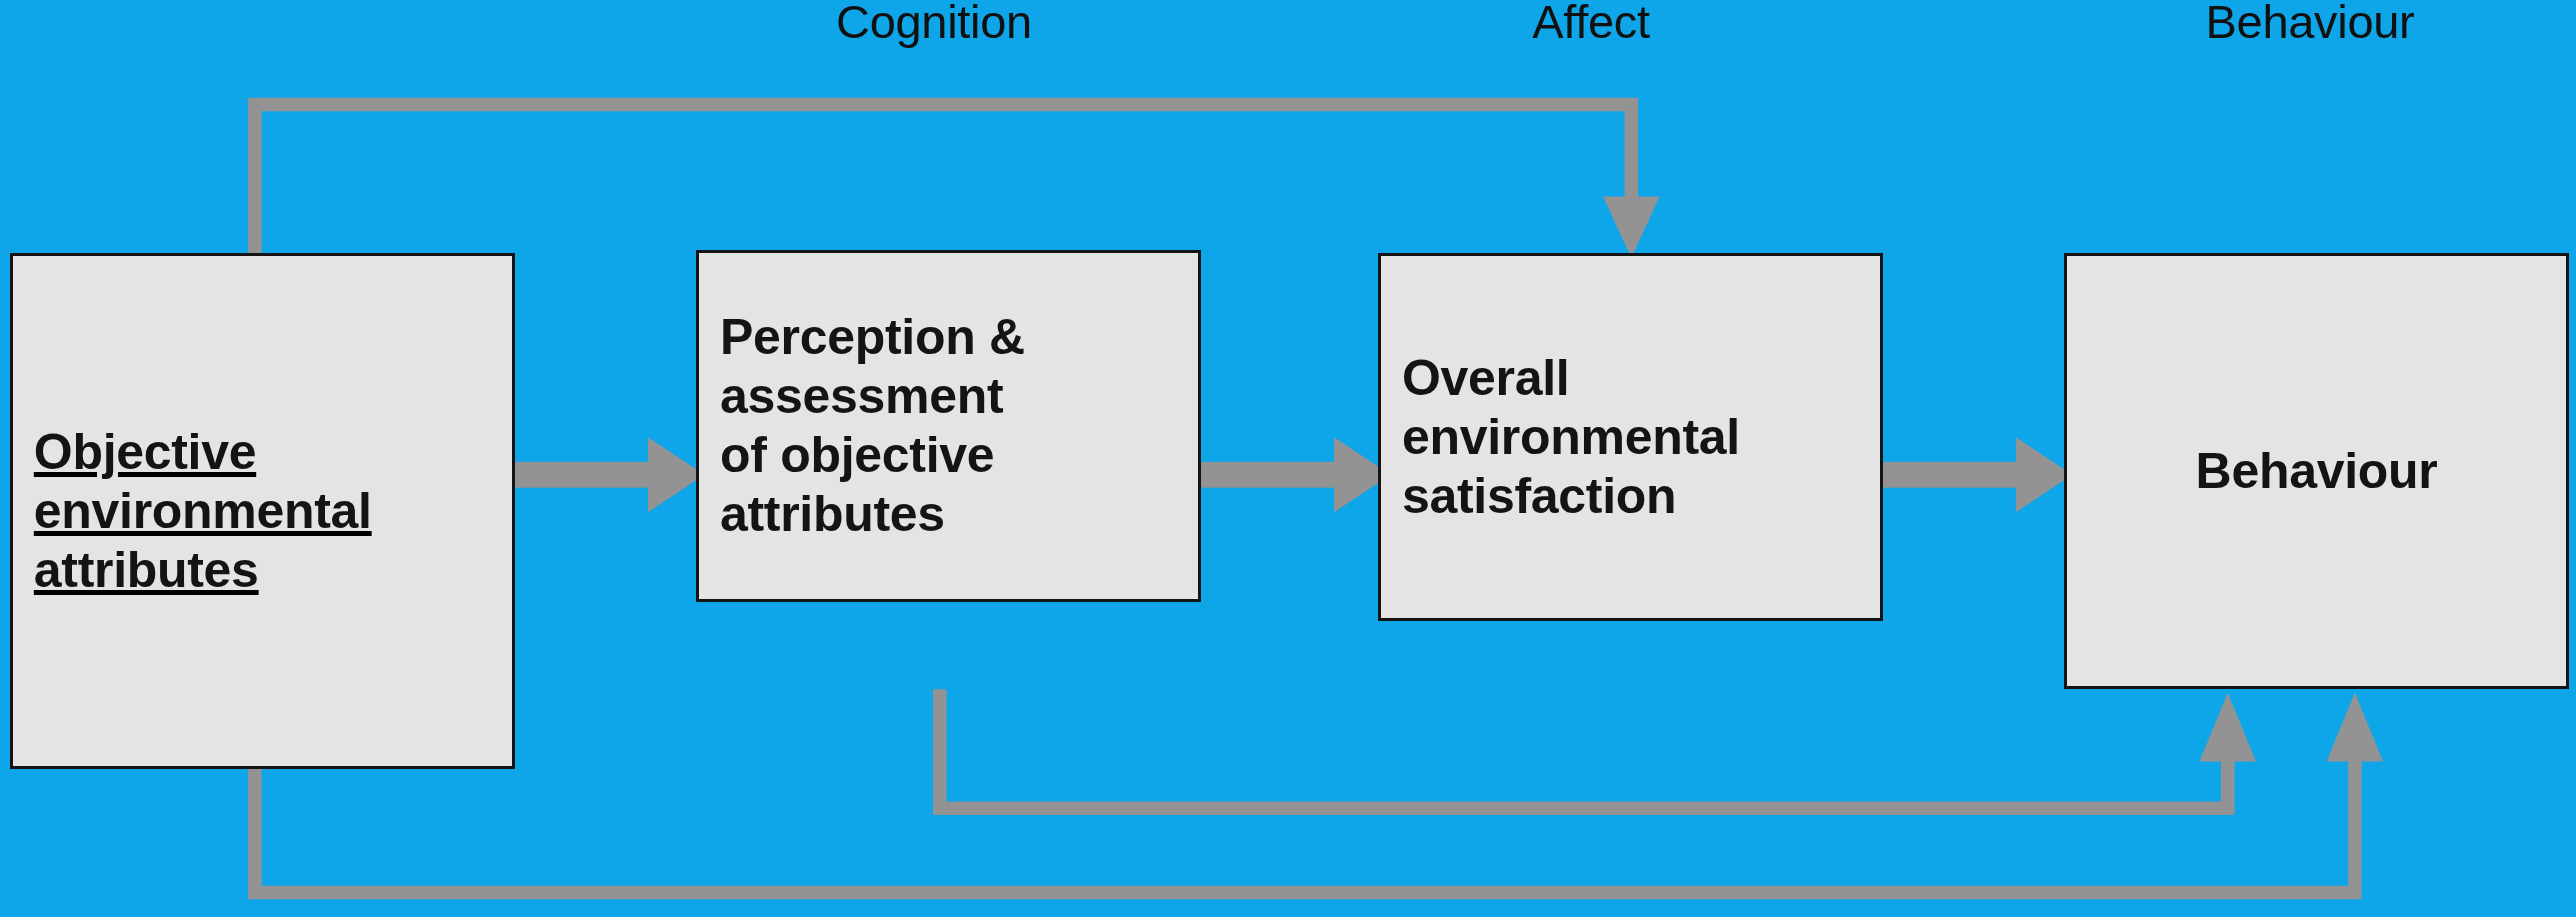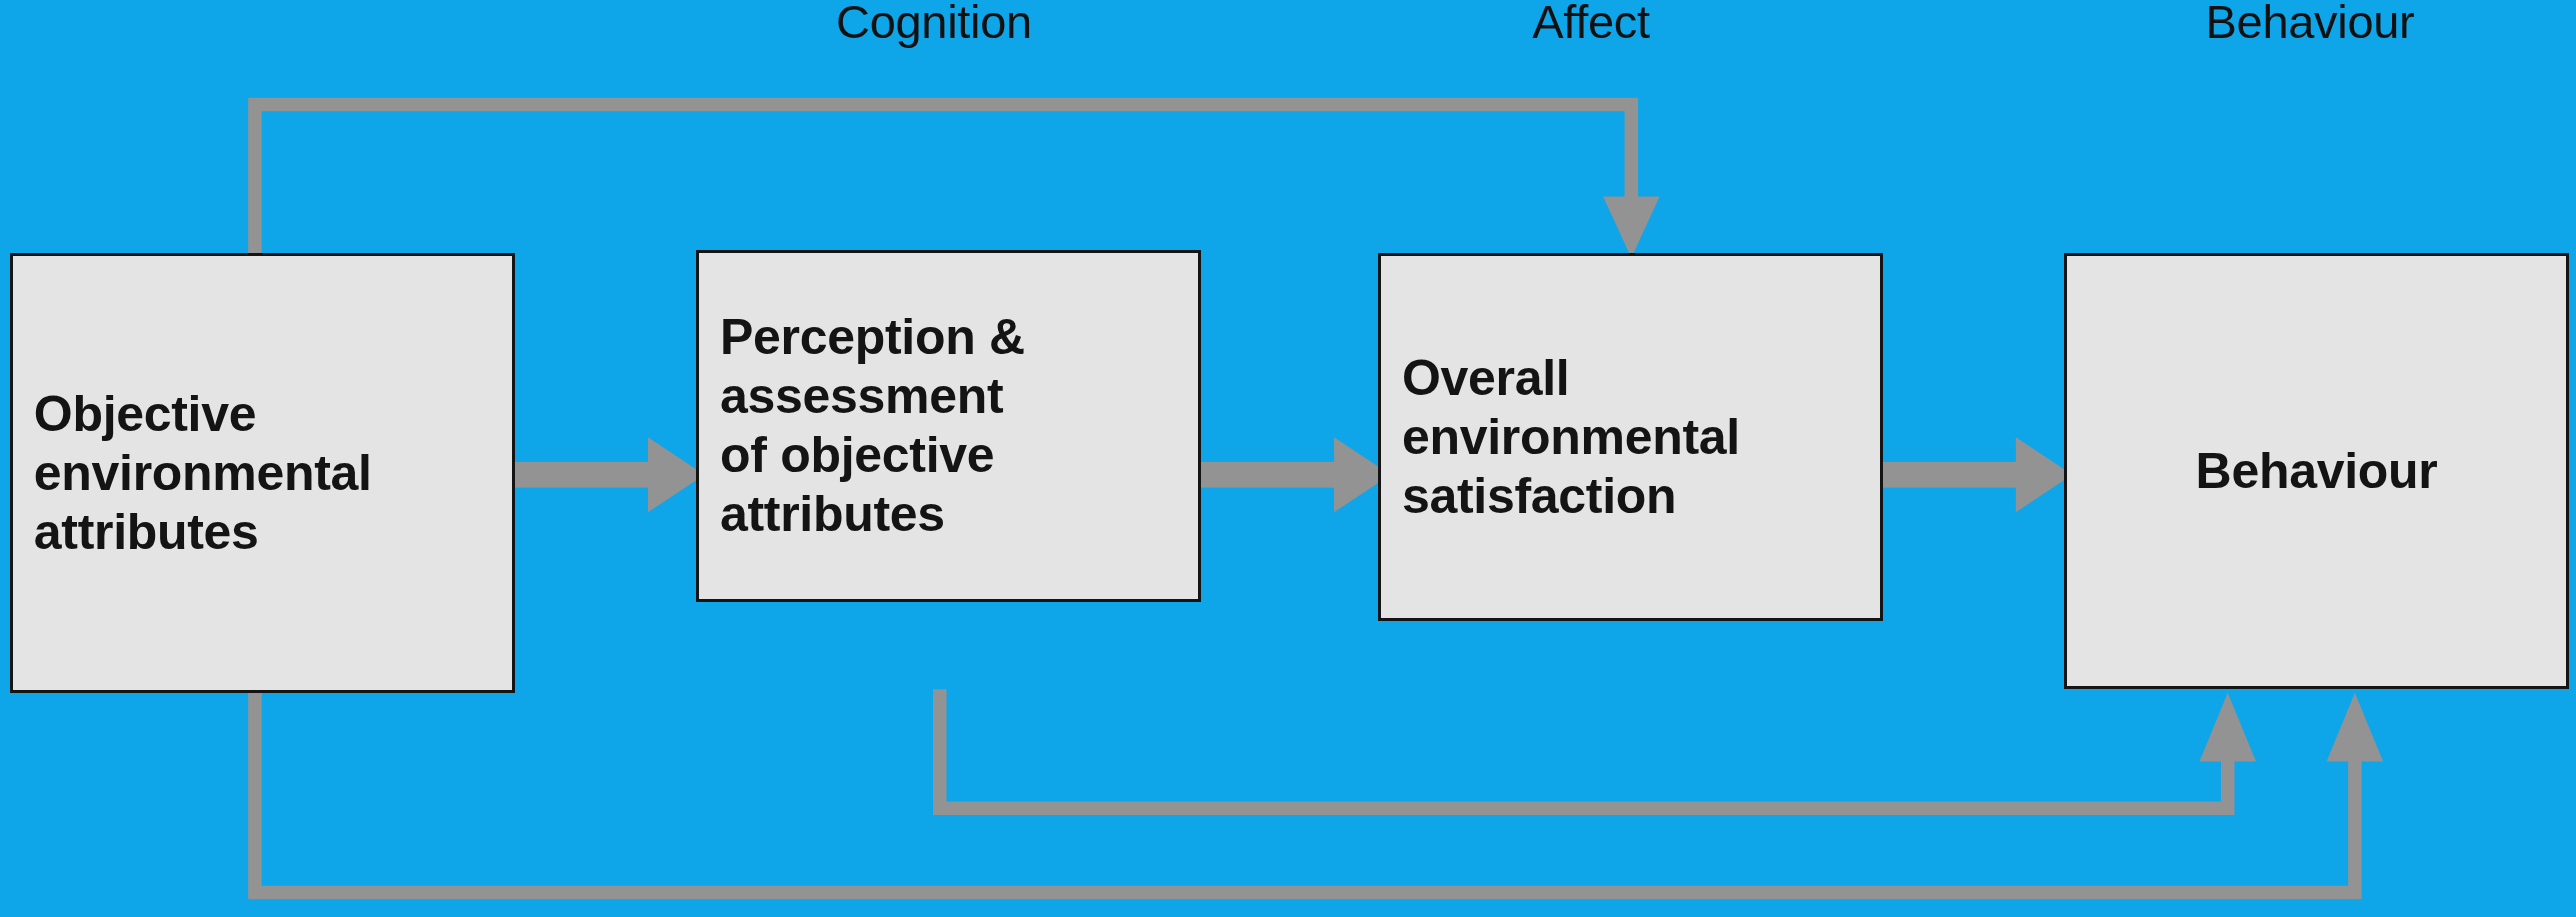--- a/index.html
+++ b/index.html
@@ -94,21 +94,21 @@
     </g>
 
   </svg>
 
   <div class="phase-label" style="left:768px; top:-2.5px; width:332px;">Cognition</div>
 
   <div class="phase-label" style="left:1468px; top:-2.5px; width:246px;">Affect</div>
 
   <div class="phase-label" style="left:2144px; top:-2.5px; width:332px;">Behaviour</div>
 
-  <div class="node-box" style="left:9.8px; top:253px; width:505px; height:440px;">
+  <div class="node-box" style="left:9.8px; top:253px; width:505px; height:516px;text-decoration:underline;">
     <div class="node-text left">Objective<br>environmental<br>attributes</div>
   </div>
 
   <div class="node-box" style="left:696px; top:250px; width:505px; height:352px;">
     <div class="node-text left">Perception &amp;<br>assessment<br>of objective<br>attributes</div>
   </div>
 
   <div class="node-box" style="left:1378px; top:253px; width:505px; height:368px;align-items:center;">
     <div class="node-text left">Overall<br>environmental<br>satisfaction</div>
   </div>

